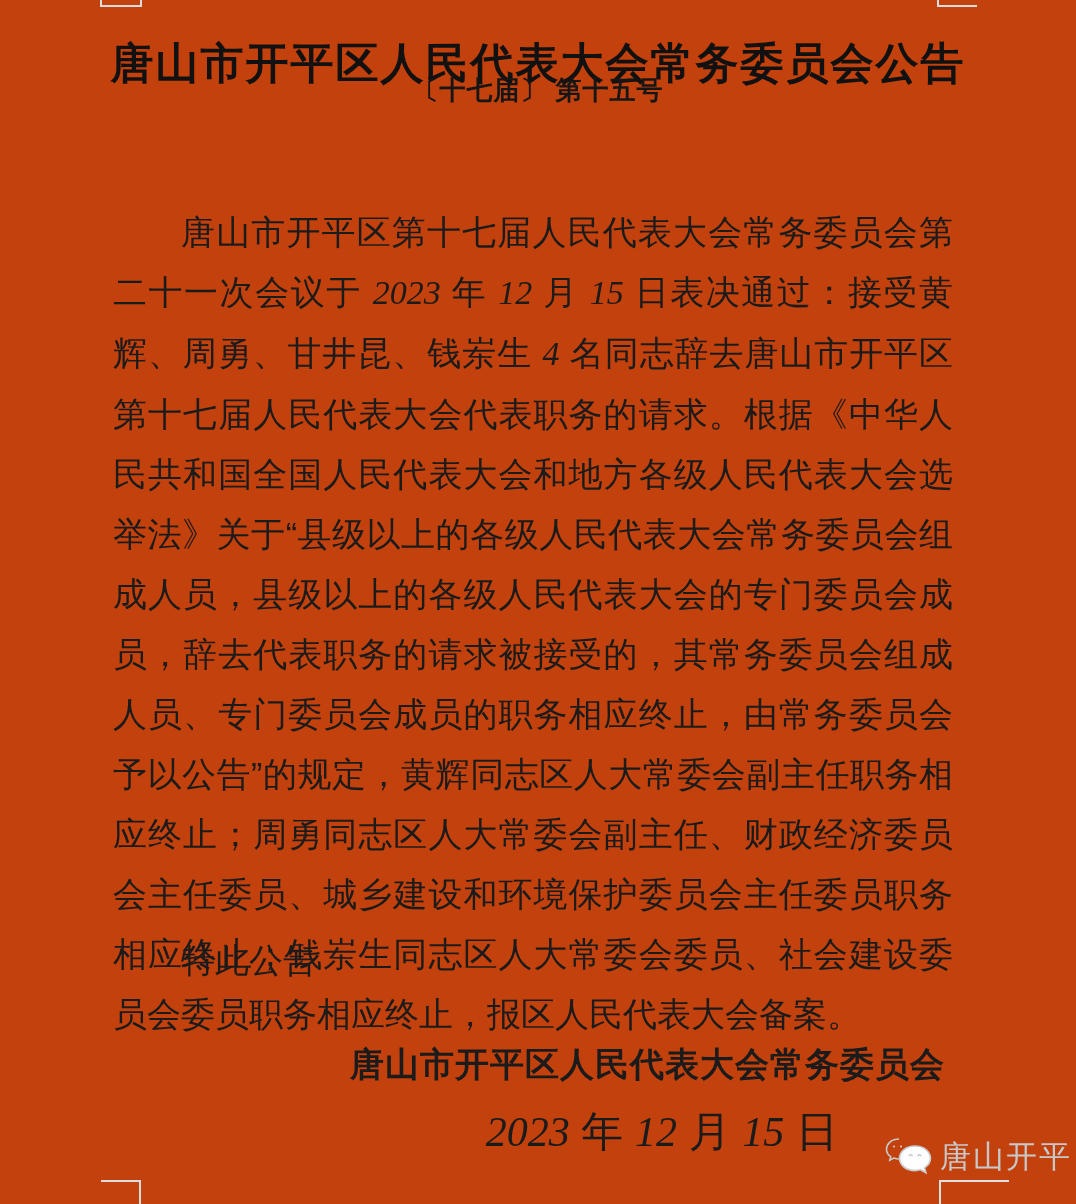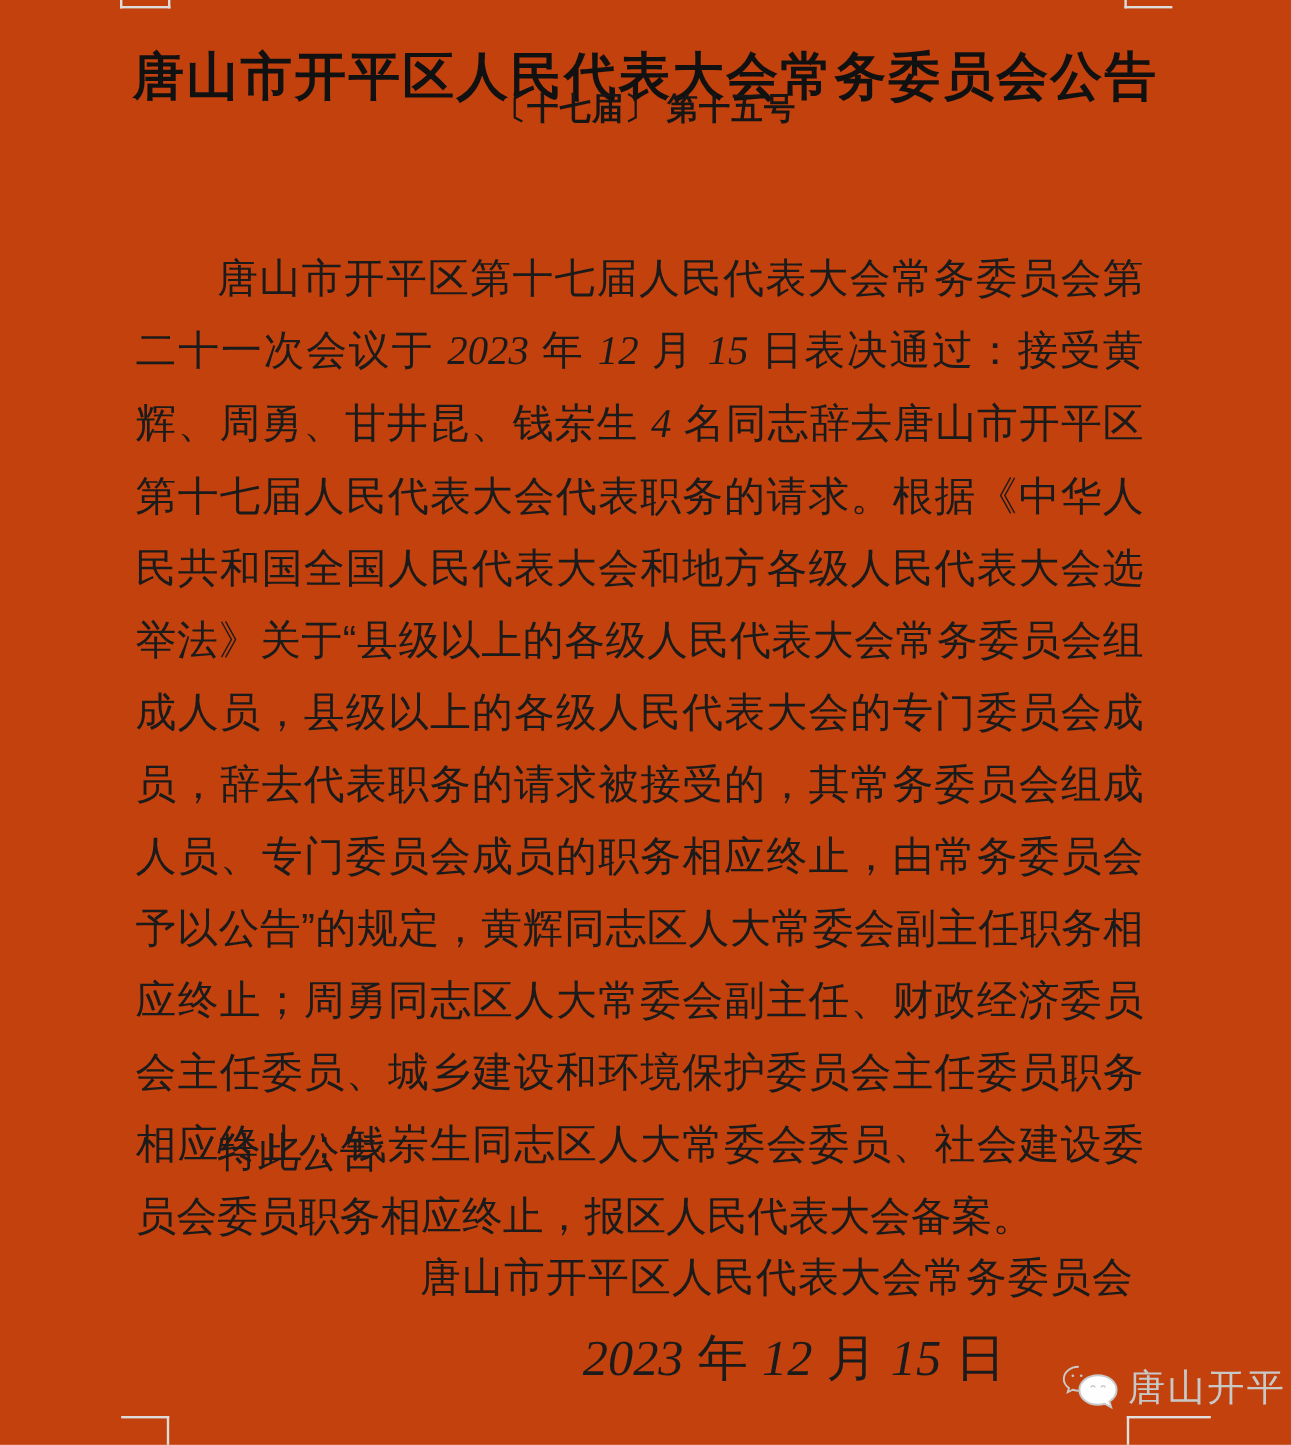--- a/index.html
+++ b/index.html
@@ -53,21 +53,21 @@
     left:181px;
     font-size:34px;
     font-weight:500;
     color:#1b1b1b;
   }
   .doc-signature{
     position:absolute;
     top:1042px;
     right:131px;
     font-size:34px;
-    font-weight:400;
+    font-weight:700;
     letter-spacing:1px;
     color:#1b1b1b;
   }
   .doc-date{
     position:absolute;
     top:1104px;
     right:238px;
     font-size:42px;
     font-weight:500;
     color:#1b1b1b;

